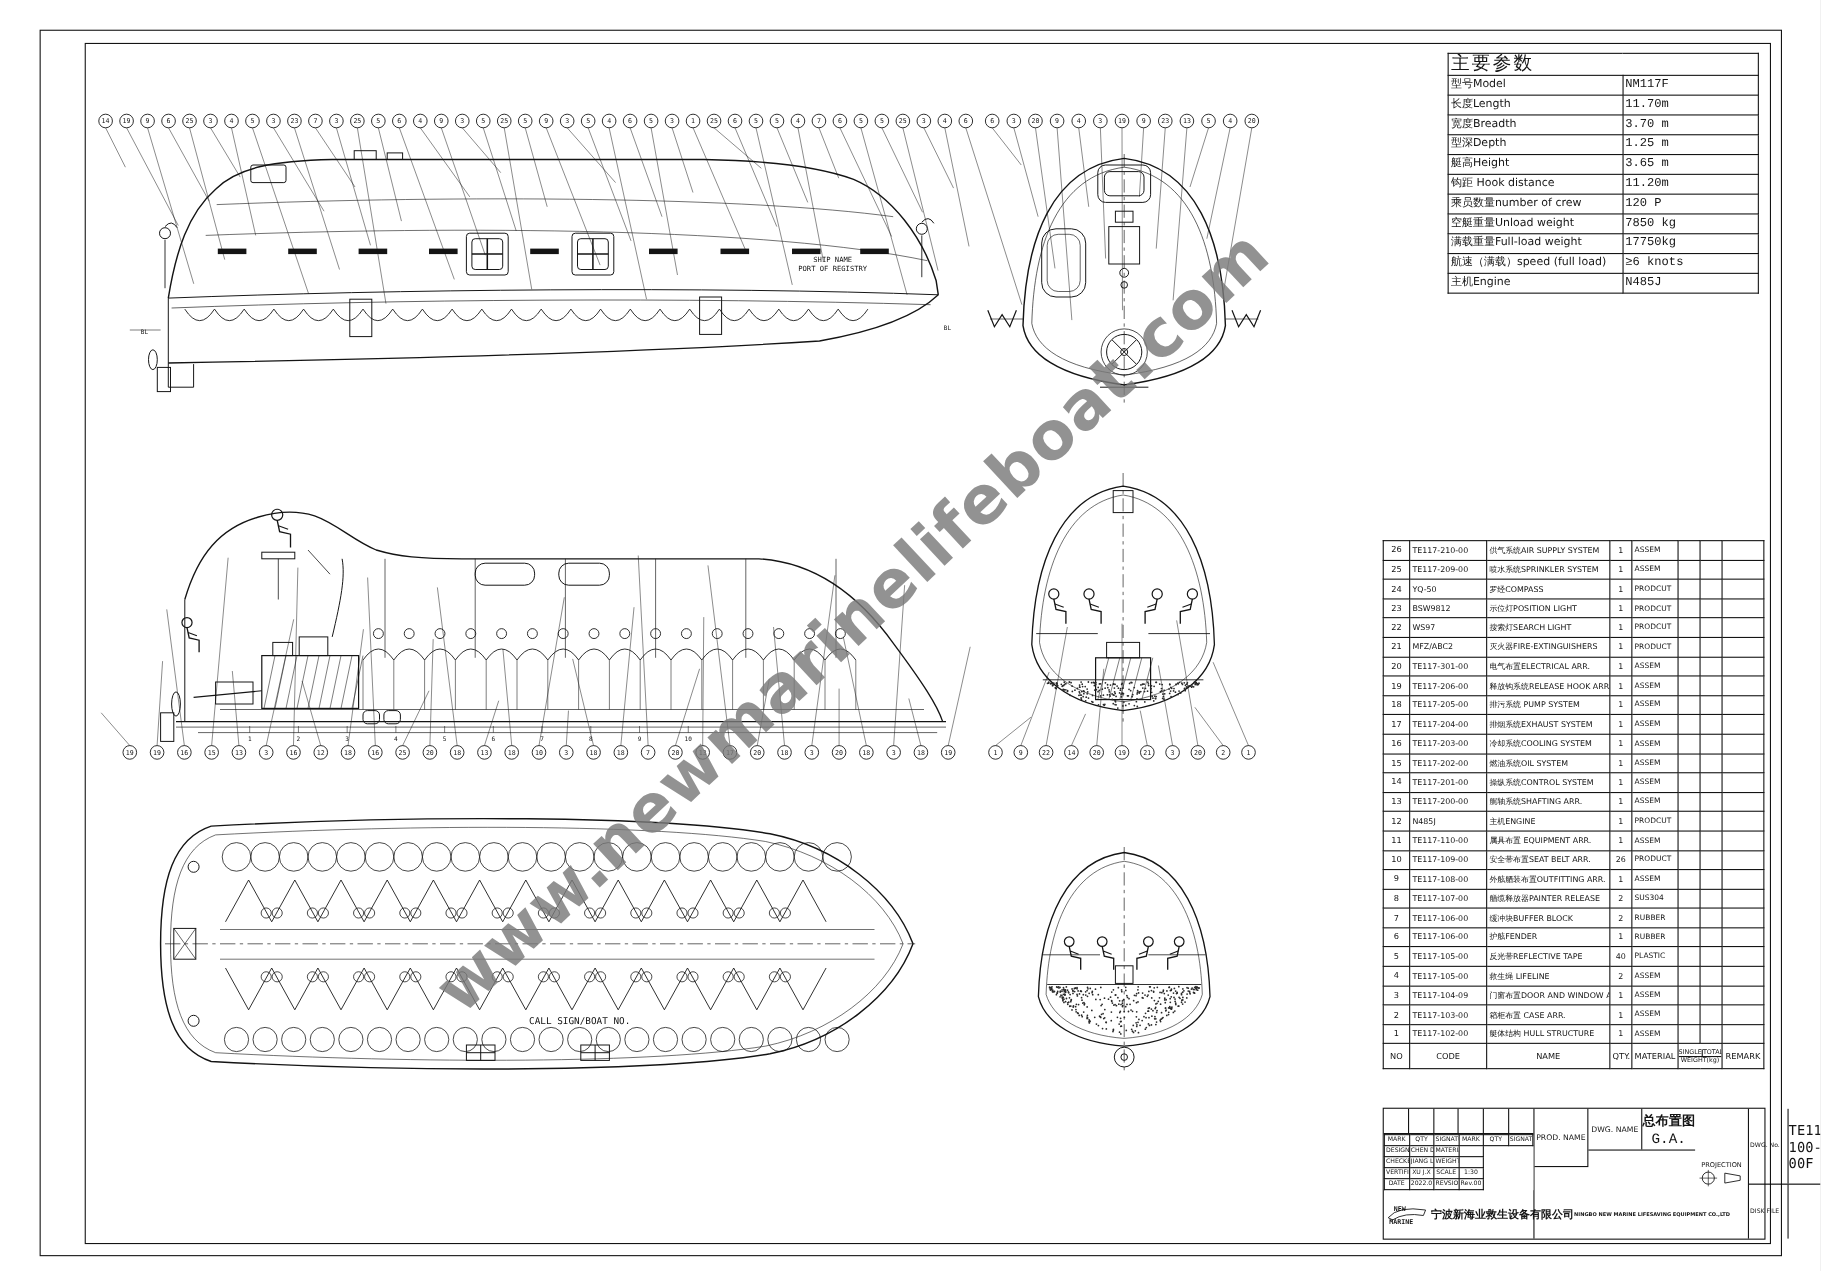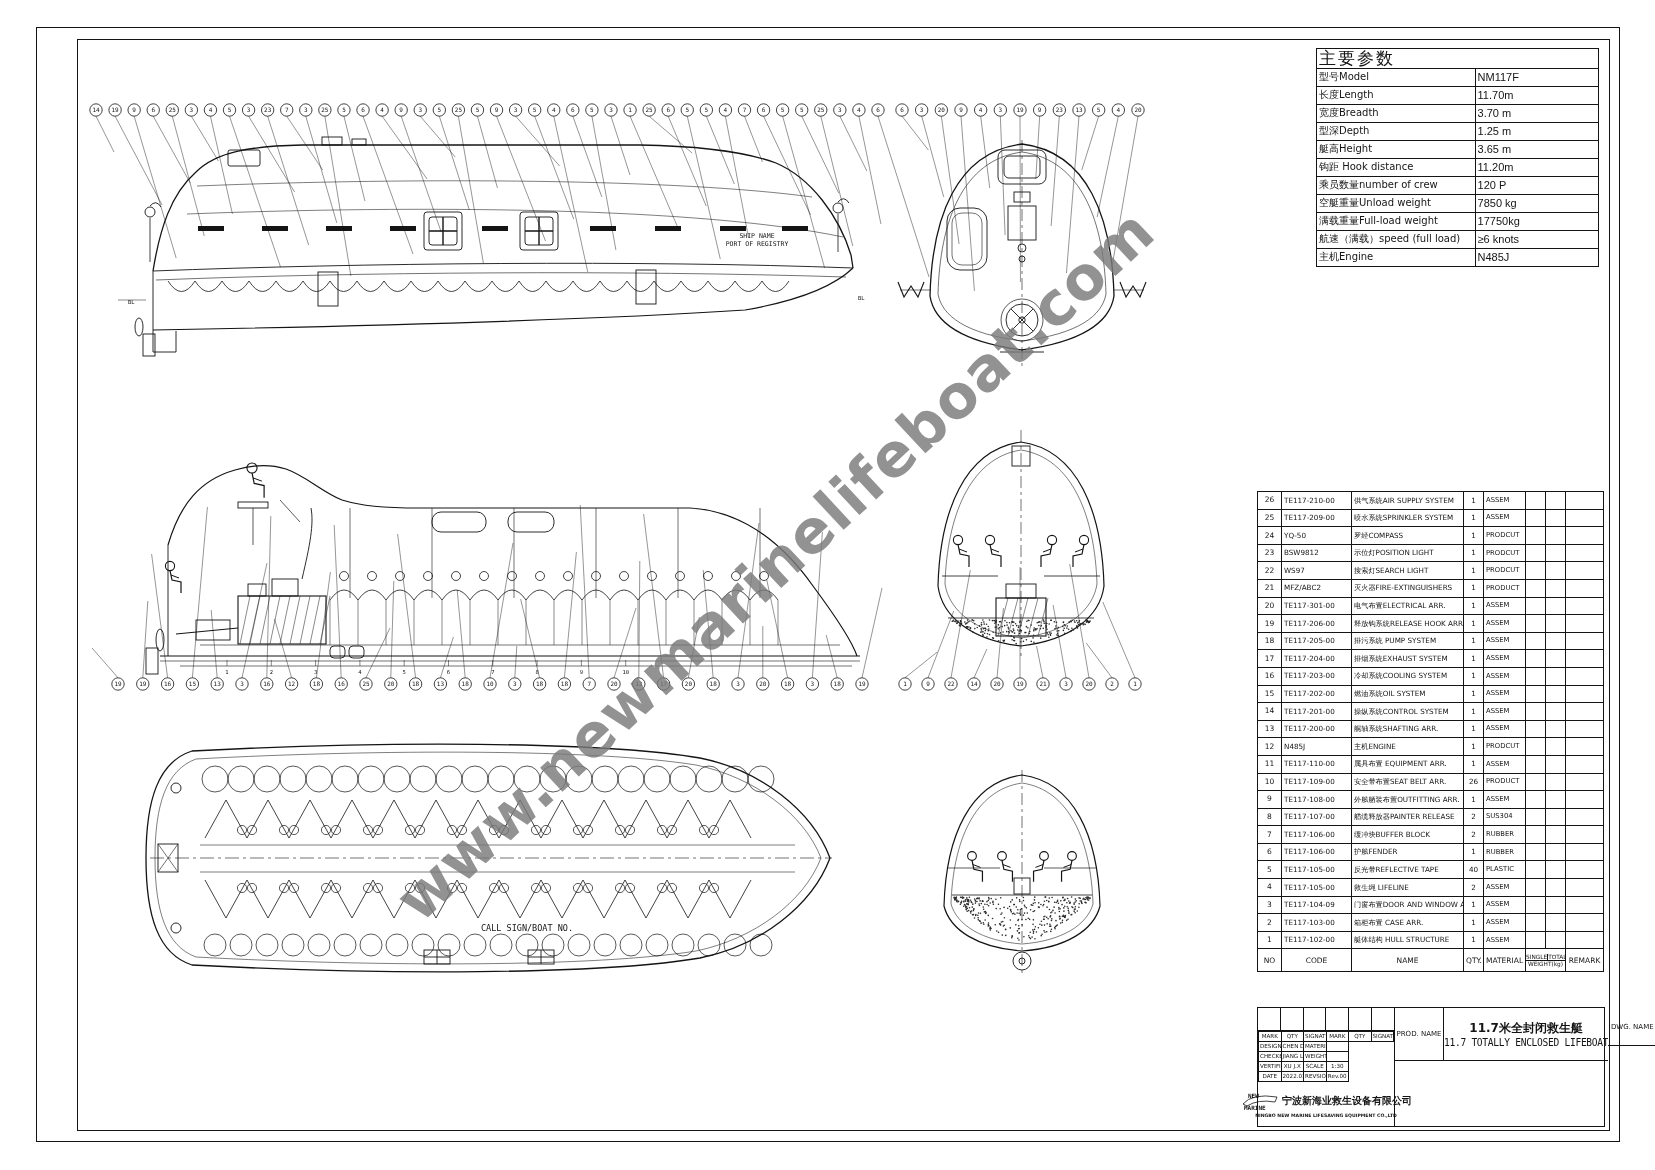--- a/index.html
+++ b/index.html
@@ -11,21 +11,21 @@
   
   #watermark{position:absolute;left:775px;top:565px;transform:translate(-50%,-50%) rotate(-43deg);
      font-size:60px;font-weight:bold;letter-spacing:1px;white-space:nowrap;color:rgba(122,122,122,.82);z-index:5}
   
   table{border-collapse:collapse;table-layout:fixed;background:#fff}
   td{border:1px solid #141414;padding:0 2px;white-space:nowrap;overflow:hidden;line-height:1.05}
   
   #params{position:absolute;left:1316px;top:48px;width:283px;z-index:4}
   #params td{height:17px;font-size:10px}
   #params .pt-title{font-size:17px;height:19px;letter-spacing:2px}
-  #params .pv{font-size:11px;font-family:Liberation Sans, sans-serif}
+  #params .pv{font-size:11px;font-family:Liberation Mono, monospace}
   
   #bom{position:absolute;left:1257px;top:491px;width:346px;z-index:4}
   #bom td{height:16.6px;font-size:7.2px}
   #bom td.c-no{text-align:center;font-size:7.5px}
   #bom td.c-qty{text-align:center}
   #bom td.c-mat{font-size:6.8px}
   #bom tr.bom-head td{font-size:7.5px;text-align:center;height:22px}
   #bom .wcell{padding:0}
   #bom .wtop{display:flex;border-bottom:1px solid #141414}
   #bom .wtop span{flex:1;text-align:center;font-size:5.8px}
@@ -33,21 +33,21 @@
   #bom .wbot{text-align:center;font-size:5.8px}
   
   #tblock{position:absolute;left:1257px;top:1007px;width:346px;height:118px;border:1.4px solid #141414;
           display:flex;z-index:4;background:#fff}
   .tb-left{width:136px;border-right:1px solid #141414;display:flex;flex-direction:column}
   .tb-strip{height:22px;display:flex;border-bottom:1px solid #141414}
   .tb-strip div{flex:1;border-right:1px solid #141414}
   .tb-strip div:last-child{border-right:none}
   #mini{width:136px}
   #mini td{font-size:5.6px;height:9px;padding:0 1px;text-align:center}
-  .tb-company{flex:1;display:flex;flex-direction:column;justify-content:center;align-items:center;padding:1px}
+  .tb-company{flex:1;display:flex;flex-direction:row;justify-content:flex-start;align-items:center;padding:1px}
   .tb-co-row{display:flex;align-items:center;gap:2px}
   .tb-co-row .cn{font-size:10px;font-weight:bold;white-space:nowrap}
   .tb-co-en{font-size:4.6px;font-weight:bold;margin-top:1px;white-space:nowrap}
   .tb-right{flex:1;display:flex;flex-direction:row}
   .tb-row{display:flex;border-bottom:1px solid #141414}
   .tb-row:last-child{border-bottom:none}
   .tb-label{width:48px;border-right:1px solid #141414;font-size:7px;display:flex;align-items:center;justify-content:center;text-align:center}
   .tb-value{flex:1;display:flex;flex-direction:column;justify-content:center;align-items:center;overflow:hidden}
   .cn12{font-size:12px;font-weight:bold;white-space:nowrap}
   .en10{font-size:9.6px;letter-spacing:-.3px;white-space:nowrap;font-family:"DejaVu Sans Mono",monospace}
@@ -1780,24 +1780,20 @@
             <text x="4" y="20" font-size="6" font-weight="bold">MARINE</text>
           </svg>
           <span class="cn">宁波新海业救生设备有限公司</span>
         </div>
         <div class="tb-co-en">NINGBO NEW MARINE LIFESAVING EQUIPMENT CO.,LTD</div>
       </div>
     </div>
     <div class="tb-right">
       <div class="tb-row" style="height:52px">
         <div class="tb-label">PROD. NAME</div>
-        <div class="tb-value">
-          <div class="cn12">11.7米全封闭救生艇</div>
-          <div class="en10">11.7 TOTALLY ENCLOSED LIFEBOAT</div>
-        </div>
       </div>
       <div class="tb-row" style="height:37px">
         <div class="tb-label">DWG. NAME</div>
         <div class="tb-value">
           <div class="cn12">总布置图</div>
           <div class="en11">G.A.</div>
         </div>
       </div>
       <div class="tb-row" style="flex:1">
         <div class="tb-label proj">

